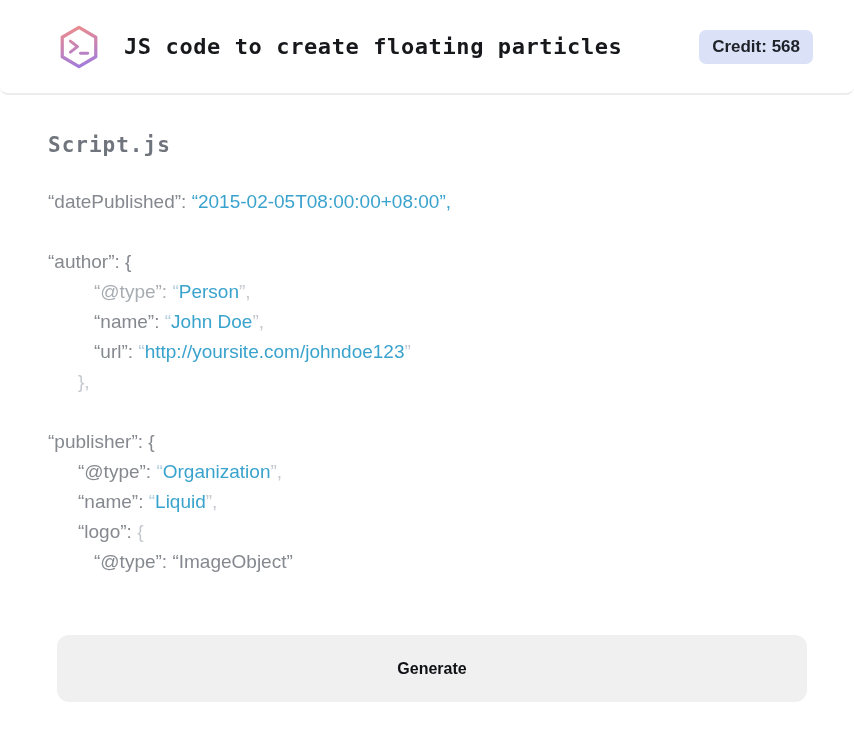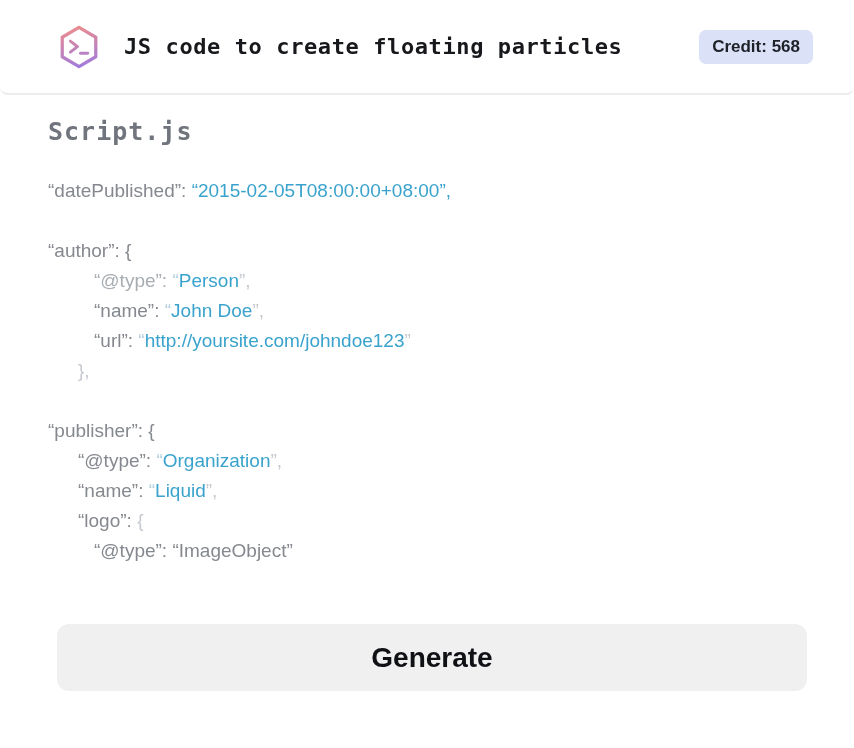--- a/index.html
+++ b/index.html
@@ -38,44 +38,44 @@
     color:var(--title-text);white-space:nowrap;
   }
   .credit-badge{
     margin-left:auto;
     background:var(--badge-bg);color:var(--badge-text);
     font-weight:700;font-size:17px;
     padding:7px 13px;border-radius:7px;white-space:nowrap;
   }
   .main{padding:0 48px;}
   .filename{
-    margin-top:22px;
+    margin-top:38px;
     font-family:"DejaVu Sans Mono",monospace;
-    font-weight:600;font-size:25px;letter-spacing:1px;
+    font-weight:600;font-size:21px;letter-spacing:1px;
     color:var(--filename-gray);
   }
   .code-block{
     margin-top:30px;
     font-size:19px;line-height:30px;
     font-family:"Liberation Sans",sans-serif;
     white-space:pre-wrap;
   }
   .code-line{min-height:30px;}
   .seg-key{color:var(--key-gray);}
   .seg-keylight{color:var(--key-light-gray);}
   .seg-blue{color:var(--accent-blue);}
   .seg-faded{color:var(--faded-gray);}
   .seg-qopen{color:var(--faded-blue-quote);}
   .button-row{margin:58px 47px 0 57px;}
   .generate-btn{
     display:block;width:100%;height:67px;
     border:none;border-radius:12px;cursor:pointer;
     background:var(--button-bg);
     font-family:"Liberation Sans",sans-serif;
-    font-weight:700;font-size:28px;color:#101114;
+    font-weight:700;font-size:16px;color:#101114;
   }
 </style>
 </head>
 <body>
 
 <div class="header">
   <svg class="logo" viewBox="0 0 48 48" fill="none" xmlns="http://www.w3.org/2000/svg" aria-hidden="true">
     <defs>
       <linearGradient id="logo-grad" gradientUnits="userSpaceOnUse" x1="20" y1="2" x2="28" y2="46">
         <stop offset="0" style="stop-color:var(--logo-grad-top,#ec8c8c)"></stop>

